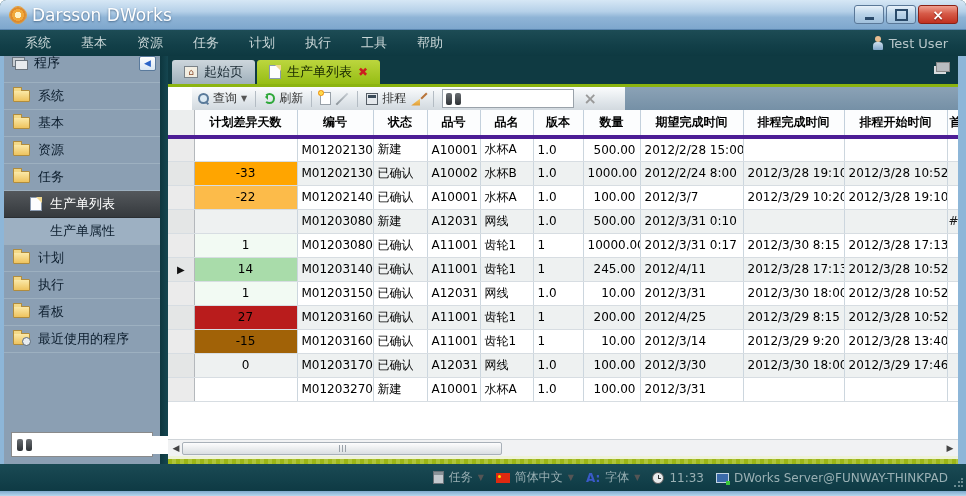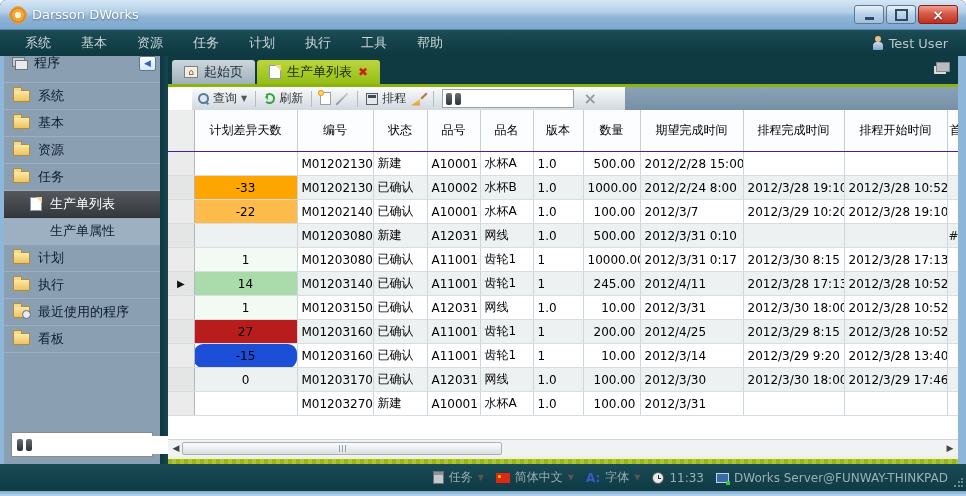--- a/index.html
+++ b/index.html
@@ -8,21 +8,21 @@
   .window { width:966px; height:496px; display:flex; flex-direction:column;
     background:#0f3a42; border-radius:6px 6px 0 0; }
 
   
   .titlebar { height:30px; flex:0 0 30px; display:flex; align-items:center;
     background:linear-gradient(#d6e7f5 0%, #b5d0e8 40%, #8fb4d6 60%, #7ea7cd 100%);
     border-radius:6px 6px 0 0; padding:0 8px; border-bottom:1px solid #5a86b0; }
   .gear { width:16px; height:16px; border-radius:50%; margin:0 6px 0 2px;
     background:radial-gradient(circle at 50% 50%, #fdf2c8 0 3px, #f0a83a 3px 6px, #e08a2a 6px);
     box-shadow:0 -2px 0 -1px #e8a033, 0 2px 0 -1px #e8a033, -2px 0 0 -1px #e8a033, 2px 0 0 -1px #e8a033; }
-  .title-text { color:#ffffff; font-size:13px; text-shadow:0 1px 2px #4a6a8a; }
+  .title-text { color:#ffffff; font-size:17px; text-shadow:0 1px 2px #4a6a8a; }
   .win-btns { margin-left:auto; display:flex; gap:2px; }
   .win-btn { width:30px; height:19px; border:1px solid #5a7898; border-radius:3px;
     background:linear-gradient(#e8f2fa,#b8d2e8 50%,#a0c0dc); display:flex; align-items:center;
     justify-content:center; color:#1a3a5c; font-size:11px; line-height:1; }
   .win-btn.min::before { content:""; width:9px; height:3px; background:#2a4a6a; margin-top:7px; }
   .win-btn.max::before { content:""; width:9px; height:8px; border:2px solid #2a4a6a; background:#fff0; }
   .win-btn.close { background:linear-gradient(#f0a090,#d65a48 45%,#c03020);
     border-color:#8a2015; color:#fff; font-weight:bold; font-size:14px; width:40px;
     text-shadow:0 1px 1px #701008; }
 
@@ -135,23 +135,23 @@
   .broom-icon::after { content:""; position:absolute; left:0; bottom:0; width:9px; height:7px;
     background:linear-gradient(#f4c86a,#e09a30); clip-path:polygon(0 100%,100% 100%,100% 0); }
   .tool-search { width:132px; height:19px; background:#fff; border:1px solid #9aa2aa;
     display:flex; align-items:center; padding:0 3px; gap:3px; }
   .tool-search input { flex:1; min-width:0; border:none; outline:none; font-size:12px; font-family:inherit; }
   .tool-clear { width:22px; display:flex; align-items:center; justify-content:center; }
 
   
   .table-wrap { flex:1 1 auto; min-height:0; overflow:hidden; background:#fff; }
   table { border-collapse:collapse; table-layout:fixed; width:790px; font-size:12px; }
-  th { height:18px; font-weight:normal; background:#fcfdfe; color:#000;
-    border-right:1px solid #c3d0dc; border-bottom:1px solid #4c1d95; text-align:center;
-    overflow:hidden; white-space:nowrap; padding:12px 2px; }
+  th { height:18px; font-weight:bold; background:#fcfdfe; color:#000;
+    border-right:1px solid #c3d0dc; border-bottom:4px solid #4c1d95; text-align:center;
+    overflow:hidden; white-space:nowrap; padding:4px 2px; }
   th.rowsel-h { background:#eceeee; border-right:1px solid #b4b8bc; }
   td { height:24px; border-right:1px solid #ccd6de; border-bottom:1px solid #d7dde2;
     white-space:nowrap; overflow:hidden; padding:0 4px; color:#000; }
   tr.stripe td { background:#eef1f1; }
   td.rowsel { background:#ebebeb; border-right:1px solid #b4b8bc; text-align:center;
     padding:0; font-size:10px; color:#111; }
   tr.stripe td.rowsel { background:#e4e6e6; }
   td.diff { text-align:center; }
   td.num { text-align:right; }
   td.extra-hash { background:#a8a8a8; color:#1a1a1a; padding:0 1px; }
@@ -261,26 +261,26 @@
           </div>
           <div class="side-item">
             <span class="folder-icon"></span>
             <span>计划</span>
           </div>
           <div class="side-item">
             <span class="folder-icon"></span>
             <span>执行</span>
           </div>
           <div class="side-item">
+            <span class="folder-icon"></span>
+            <span>看板</span>
+          </div>
+          <div class="side-item">
             <span class="folder-icon recent"></span>
             <span>最近使用的程序</span>
-          </div>
-          <div class="side-item">
-            <span class="folder-icon"></span>
-            <span>看板</span>
           </div>
         </div>
       <div class="side-search">
         <span class="binoculars"></span>
         <input value="" style="">
         <span class="clear-x">×</span>
       </div>
     </div>
 
     <div class="splitter"></div>
@@ -478,21 +478,21 @@
                 <td>齿轮1</td>
                 <td>1</td>
                 <td class="num">200.00</td>
                 <td>2012/4/25</td>
                 <td>2012/3/29 8:15</td>
                 <td>2012/3/28 10:52</td>
                 <td></td>
               </tr>
               <tr>
                 <td class="rowsel"></td>
-                <td class="diff" style="background: #1d4ed8; border-radius: 9px;">-15</td>
+                <td class="diff" style="background: #a16207;">-15</td>
                 <td>M012031602</td>
                 <td>已确认</td>
                 <td>A11001</td>
                 <td>齿轮1</td>
                 <td>1</td>
                 <td class="num">10.00</td>
                 <td>2012/3/14</td>
                 <td>2012/3/29 9:20</td>
                 <td>2012/3/28 13:40</td>
                 <td></td>

